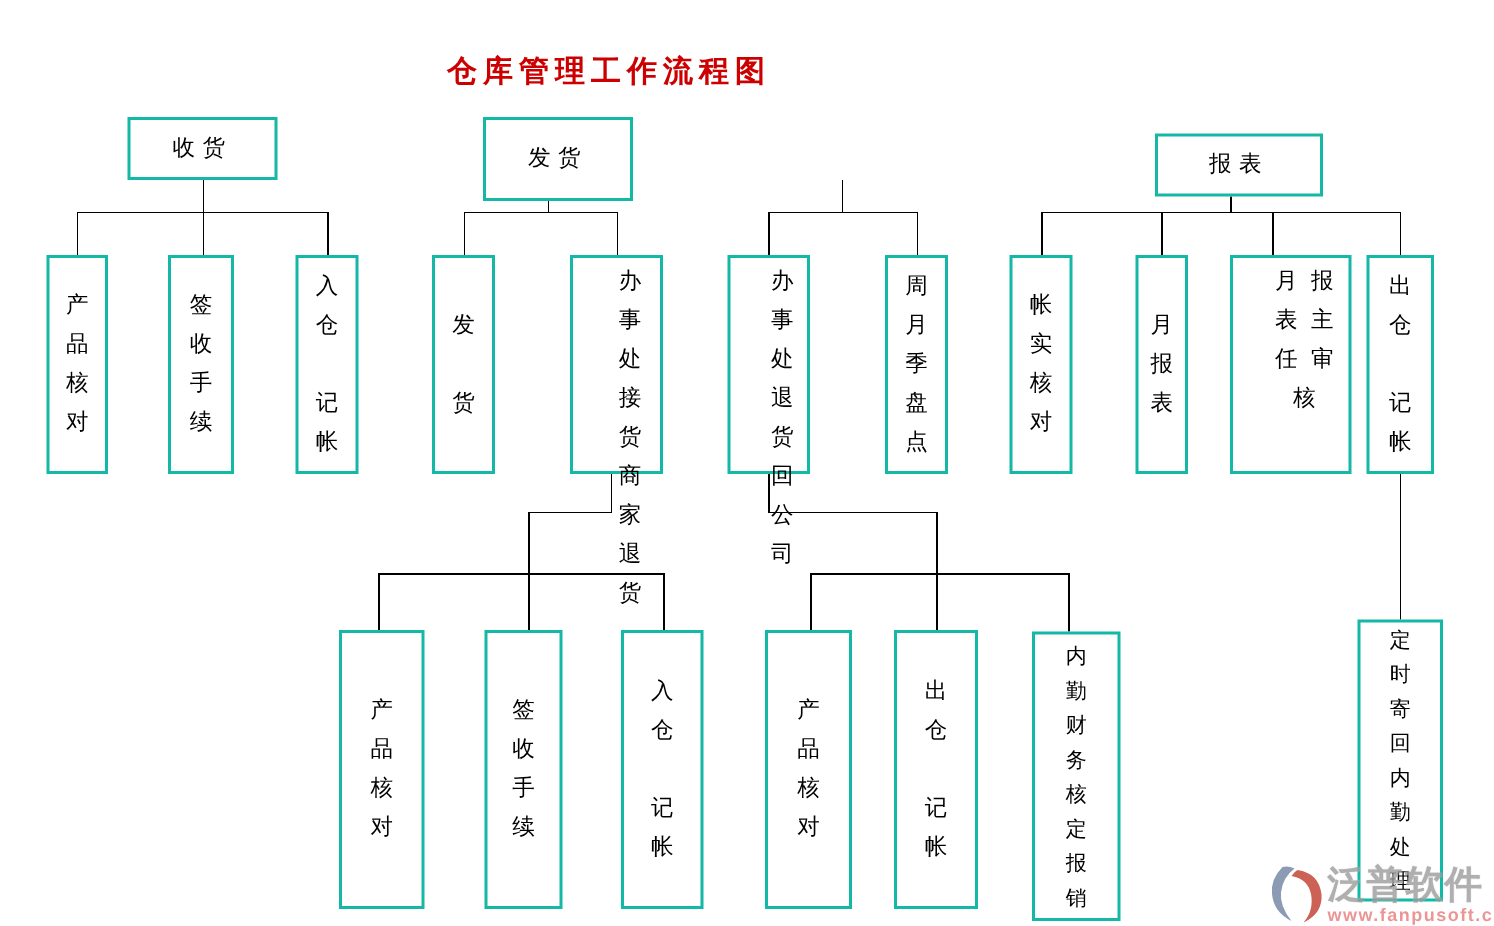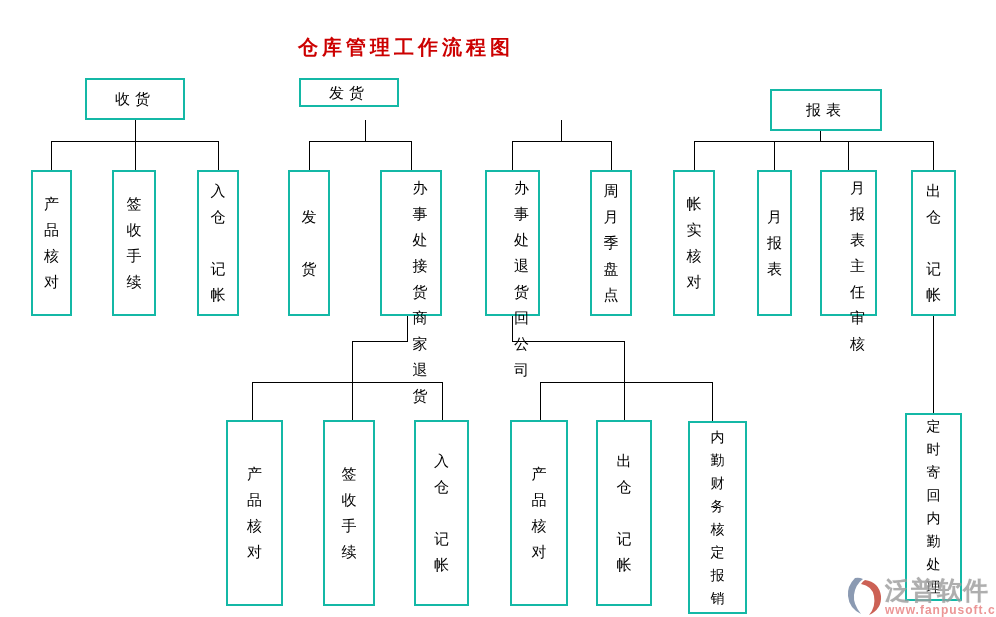--- a/index.html
+++ b/index.html
@@ -58,21 +58,21 @@
 
       <path d="M512.5 316 L512.5 341.5 L624.5 341.5 L624.5 420 M540.5 420 L540.5 382.5 L712.5 382.5 L712.5 421"></path>
 
       <path d="M933.5 316 L933.5 413"></path>
     </g>
   </svg>
 
   <div class="node hbox" style="left:85px;top:78px;width:100px;height:42px">
     <span>收货</span>
   </div>
-  <div class="node hbox" style="left:299px;top:78px;width:100px;height:29px">
+  <div class="node hbox" style="left:322px;top:78px;width:100px;height:56px">
     <span>发货</span>
   </div>
   <div class="node hbox" style="left:770px;top:89px;width:112px;height:42px">
     <span>报表</span>
   </div>
 
   <div class="node" style="left:31px;top:170px;width:41px;height:146px">
     <span>产
 品
 核
@@ -123,21 +123,21 @@
     <span>帐
 实
 核
 对</span>
   </div>
   <div class="node" style="left:757px;top:170px;width:35px;height:146px">
     <span>月
 报
 表</span>
   </div>
-  <div class="node twocol topalign" style="left:820px;top:170px;width:57px;height:146px">
+  <div class="node twocol topalign" style="left:820px;top:170px;width:81px;height:146px">
     <span>月报
 表主
 任审
 核</span>
   </div>
   <div class="node" style="left:911px;top:170px;width:45px;height:146px">
     <span>出
 仓
 
 记

